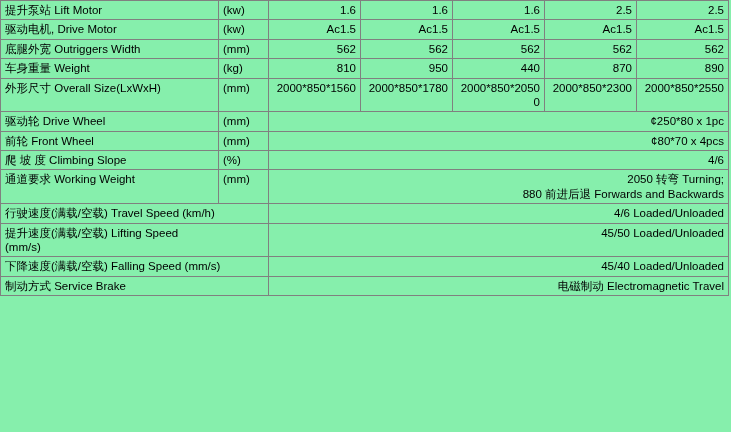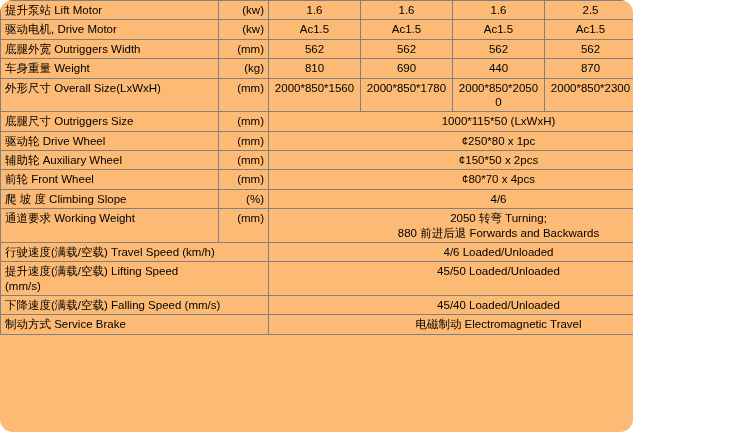--- a/index.html
+++ b/index.html
@@ -7,25 +7,24 @@
     padding: 0;
     background: #ffffff;
   }
   body {
     font-family: "Liberation Sans", sans-serif;
     font-size: 11.5px;
     color: #000000;
   }
   #sheet {
     position: relative;
-    width: 633px;
+    width: 731px;
     height: 432px;
     overflow: hidden;
-    background: #fdba74;
-    border-radius: 13px;
+    background: #86efac;
   }
   table.spec {
     border-collapse: collapse;
     table-layout: fixed;
     width: 729px;
     margin: 0;
   }
   table.spec td {
     border: 1px solid #808080;
     padding: 2px 4px 2px 4px;
@@ -35,25 +34,25 @@
     height: 18px;
     box-sizing: border-box;
     overflow: hidden;
     word-wrap: break-word;
   }
   td.label {
     text-align: left;
     white-space: nowrap;
   }
   td.unit {
-    text-align: right;
+    text-align: left;
     white-space: nowrap;
   }
   td.val {
-    text-align: center;
+    text-align: right;
   }
   .col-label { width: 218px; }
   .col-unit  { width: 50px; }
   .col-v     { width: 92px; }
   .tall { height: 36px; }
 </style>
 </head>
 <body>
 
 <div id="sheet">
@@ -92,48 +91,38 @@
           <td class="val">562</td>
           <td class="val">562</td>
           <td class="val">562</td>
           <td class="val">562</td>
           <td class="val">562</td>
         </tr>
         <tr>
           <td class="label">车身重量 Weight</td>
           <td class="unit">(kg)</td>
           <td class="val">810</td>
-          <td class="val">690</td>
+          <td class="val">950</td>
           <td class="val">440</td>
           <td class="val">870</td>
           <td class="val">890</td>
         </tr>
         <tr>
           <td class="label tall">外形尺寸 Overall Size(LxWxH)</td>
           <td class="unit tall">(mm)</td>
           <td class="val tall">2000*850*1560</td>
           <td class="val tall">2000*850*1780</td>
           <td class="val tall">2000*850*20500</td>
           <td class="val tall">2000*850*2300</td>
           <td class="val tall">2000*850*2550</td>
         </tr>
         <tr>
-          <td class="label">底腿尺寸  Outriggers Size</td>
-          <td class="unit">(mm)</td>
-          <td class="val" colspan="5">1000*115*50 (LxWxH)</td>
-        </tr>
-        <tr>
           <td class="label">驱动轮 Drive Wheel</td>
           <td class="unit">(mm)</td>
           <td class="val" colspan="5">¢250*80 x 1pc</td>
-        </tr>
-        <tr>
-          <td class="label">辅助轮 Auxiliary Wheel</td>
-          <td class="unit">(mm)</td>
-          <td class="val" colspan="5">¢150*50 x 2pcs</td>
         </tr>
         <tr>
           <td class="label">前轮 Front Wheel</td>
           <td class="unit">(mm)</td>
           <td class="val" colspan="5">¢80*70 x 4pcs</td>
         </tr>
         <tr>
           <td class="label">爬 坡 度 Climbing Slope</td>
           <td class="unit">(%)</td>
           <td class="val" colspan="5">4/6</td>

